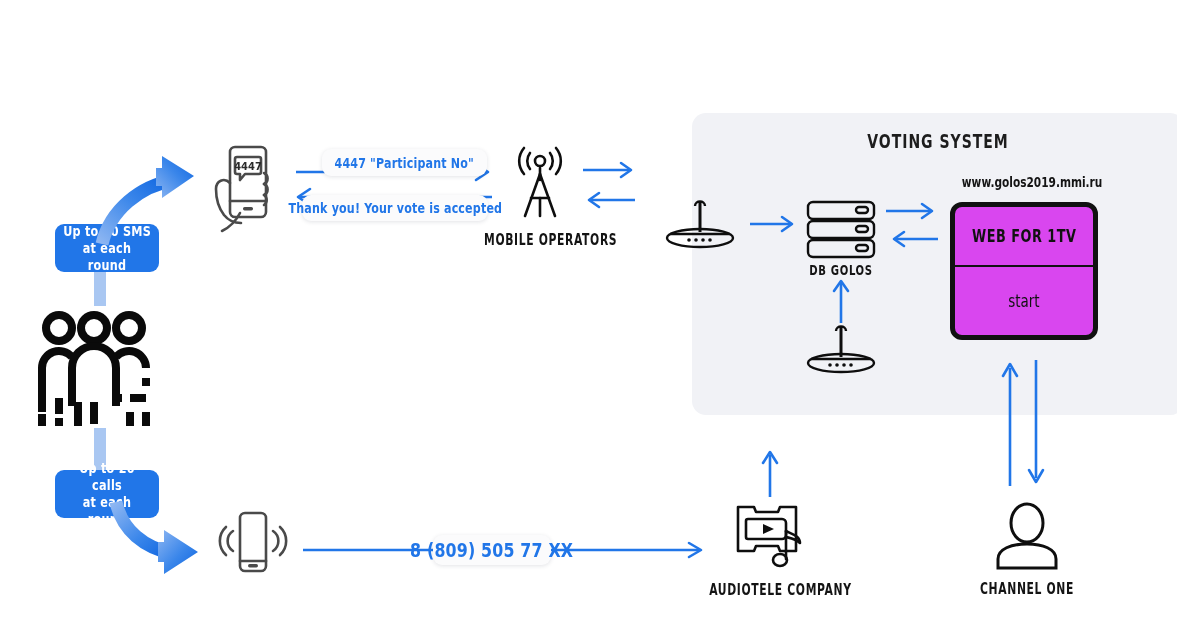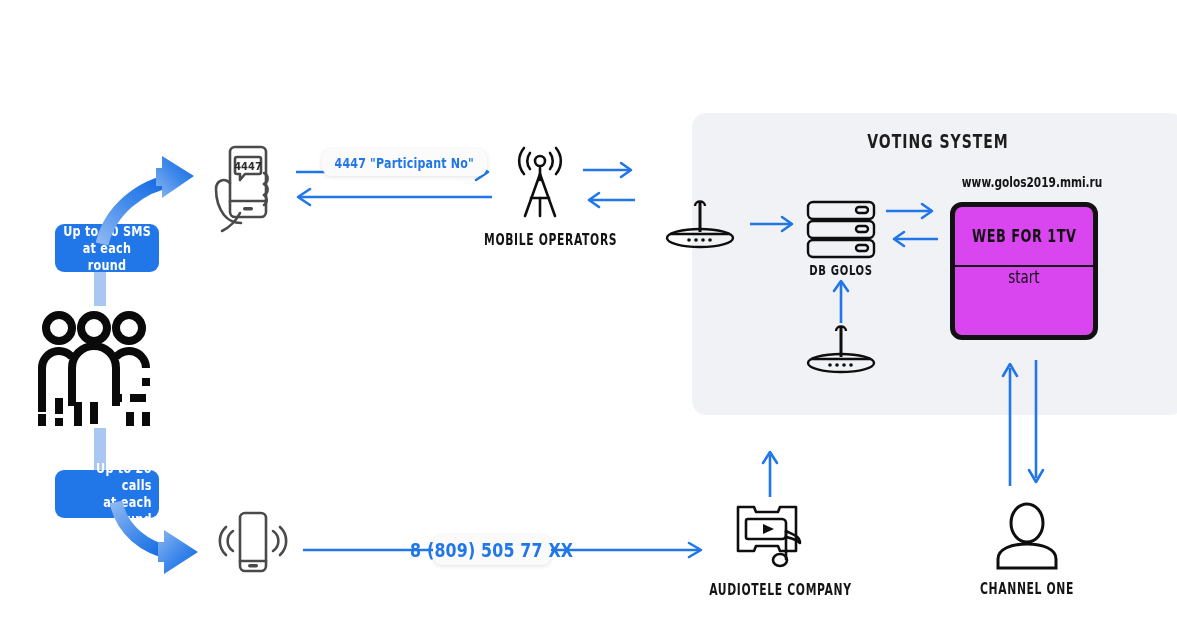--- a/index.html
+++ b/index.html
@@ -117,20 +117,21 @@
     font-weight: bold;
     font-size: 17px;
     color: #111;
     letter-spacing: 0.6px;
   }
   #web1tv-head span { transform: scaleX(0.84); transform-origin: center; display:block; }
   #web1tv-btns { flex: 1; display: flex; }
   .web1tv-btn {
     flex: 1;
     display: flex;
+    align-items: center;
     justify-content: center;
     font-family: "DejaVu Sans Condensed", "Liberation Sans Narrow", "Liberation Sans", sans-serif;
     font-size: 17px;
     color: #111;
   }
   .web1tv-btn span { transform: scaleX(0.88); transform-origin:center; display:block; }
   #web1tv-btn-freeze { border-left: 2px solid #111111; }
 
   #web1tv-url {
     left: 950px;
@@ -242,20 +243,23 @@
   </div>
   <div class="abs chip" style="left:322px; top:149px; width:165px; height:27px;">
     <span>4447 "Participant No"</span>
   </div>
 
   <div class="abs" style="left:286px; top:184px;">
     <svg width="216" height="28" viewBox="0 0 216 28">
       <line x1="14" y1="13" x2="206" y2="13" stroke="#2176e8" stroke-width="2.6"></line>
       <polyline points="24,5 12,13 24,21" fill="none" stroke="#2176e8" stroke-width="2.6" stroke-linecap="round" stroke-linejoin="round"></polyline>
     </svg>
+  </div>
+  <div class="abs chip" style="left:302px; top:195px; width:186px; height:26px;">
+    <span>Thank you! Your vote is accepted</span>
   </div>
 
   <div class="abs" style="left:509px; top:146px;">
     <svg width="62" height="74" viewBox="0 0 62 74">
       <g fill="none" stroke="#0e0e0e" stroke-width="2.6" stroke-linecap="round">
         <circle cx="31" cy="15" r="5"></circle>
         <path d="M21 7 a13 13 0 0 0 0 16"></path>
         <path d="M41 7 a13 13 0 0 1 0 16"></path>
         <path d="M15 2 a20 20 0 0 0 0 26"></path>
         <path d="M47 2 a20 20 0 0 1 0 26"></path>
@@ -376,21 +380,21 @@
   <div class="abs" style="left:994px; top:502px;">
     <svg width="66" height="68" viewBox="0 0 66 68">
       <g fill="none" stroke="#0e0e0e" stroke-width="3">
         <ellipse cx="33" cy="21" rx="16" ry="19"></ellipse>
         <path d="M4 66 L4 57 C4 47 17 42 33 42 C49 42 62 47 62 57 L62 66 Z"></path>
       </g>
     </svg>
   </div>
   <div class="abs cap-label" style="left:964px; top:580px; width:126px; font-size:15px;">CHANNEL ONE</div>
 
-  <div class="abs callout" id="calls-callout" style="left:55px; top:470px; width:104px; height:48px;text-align:right;">
+  <div class="abs callout" id="calls-callout" style="left:55px; top:470px; width:104px; height:48px;">
     <span>Up to 20 calls</span>
     <span>at each round</span>
   </div>
 
   <div class="abs" style="left:112px; top:500px;">
     <svg width="100" height="78" viewBox="0 0 100 78">
       <defs>
         <linearGradient id="gradDown" x1="0" y1="0" x2="1" y2="1">
           <stop offset="0%" stop-color="#8db6f2"></stop>
           <stop offset="55%" stop-color="#3a86ea"></stop>

